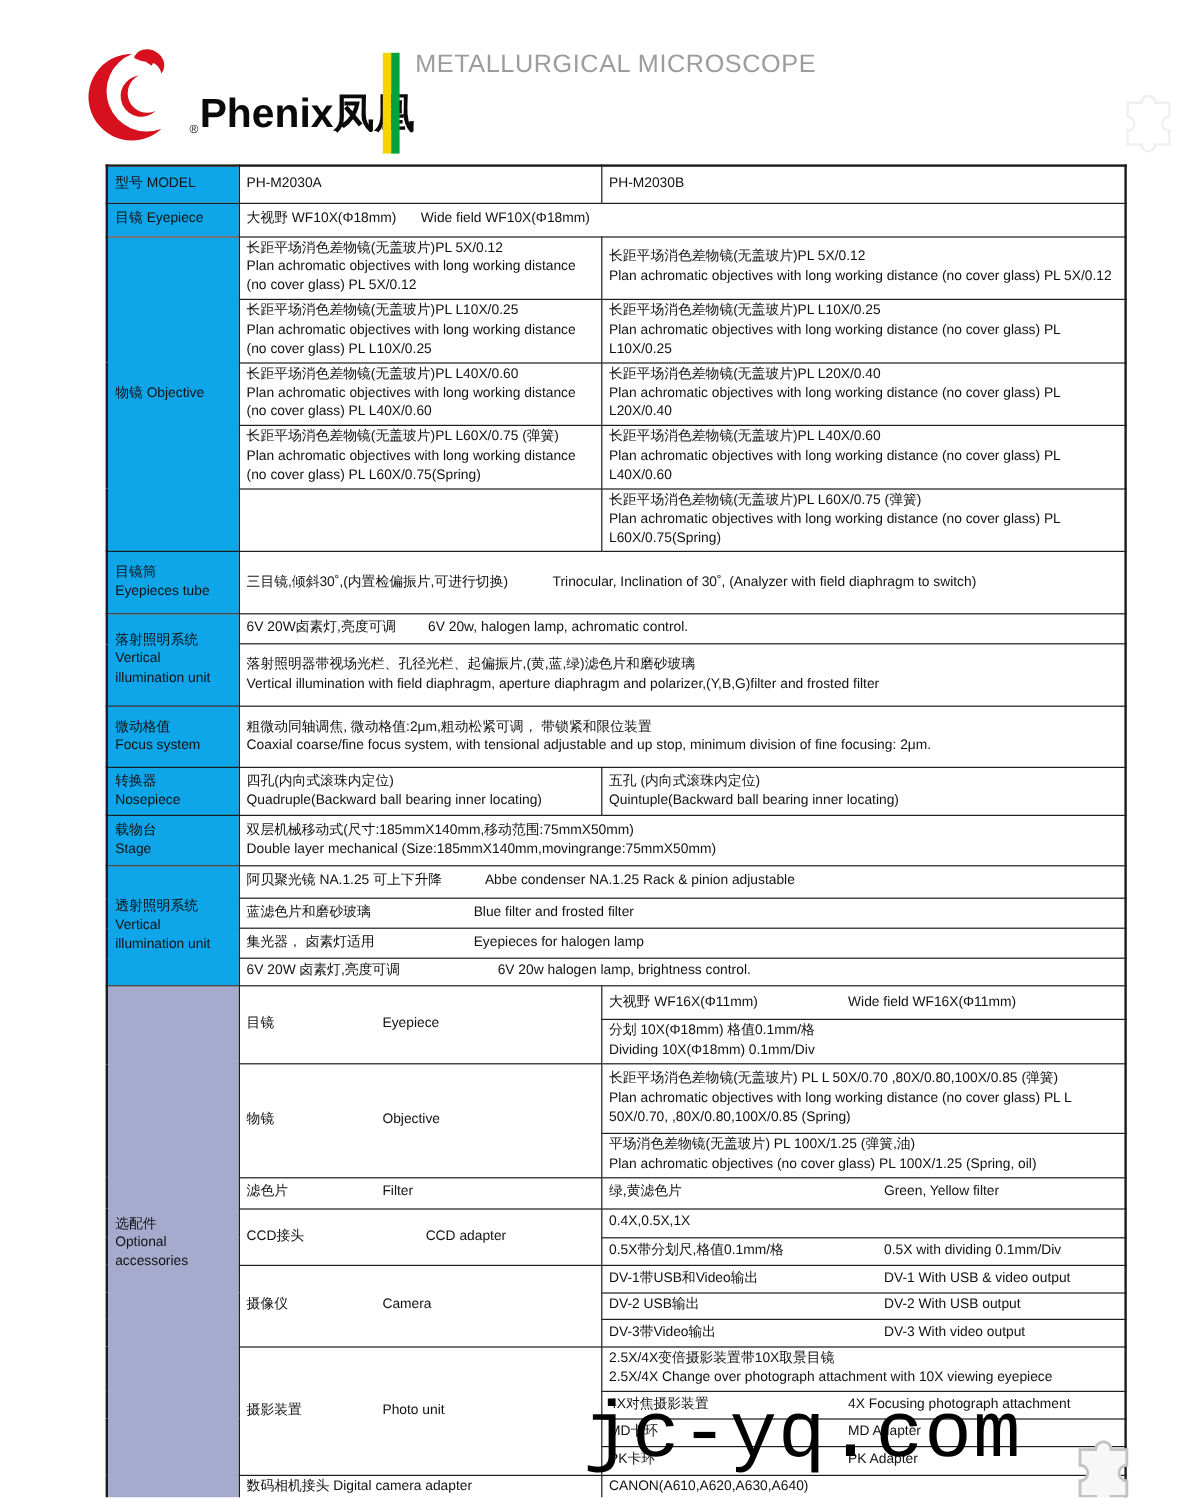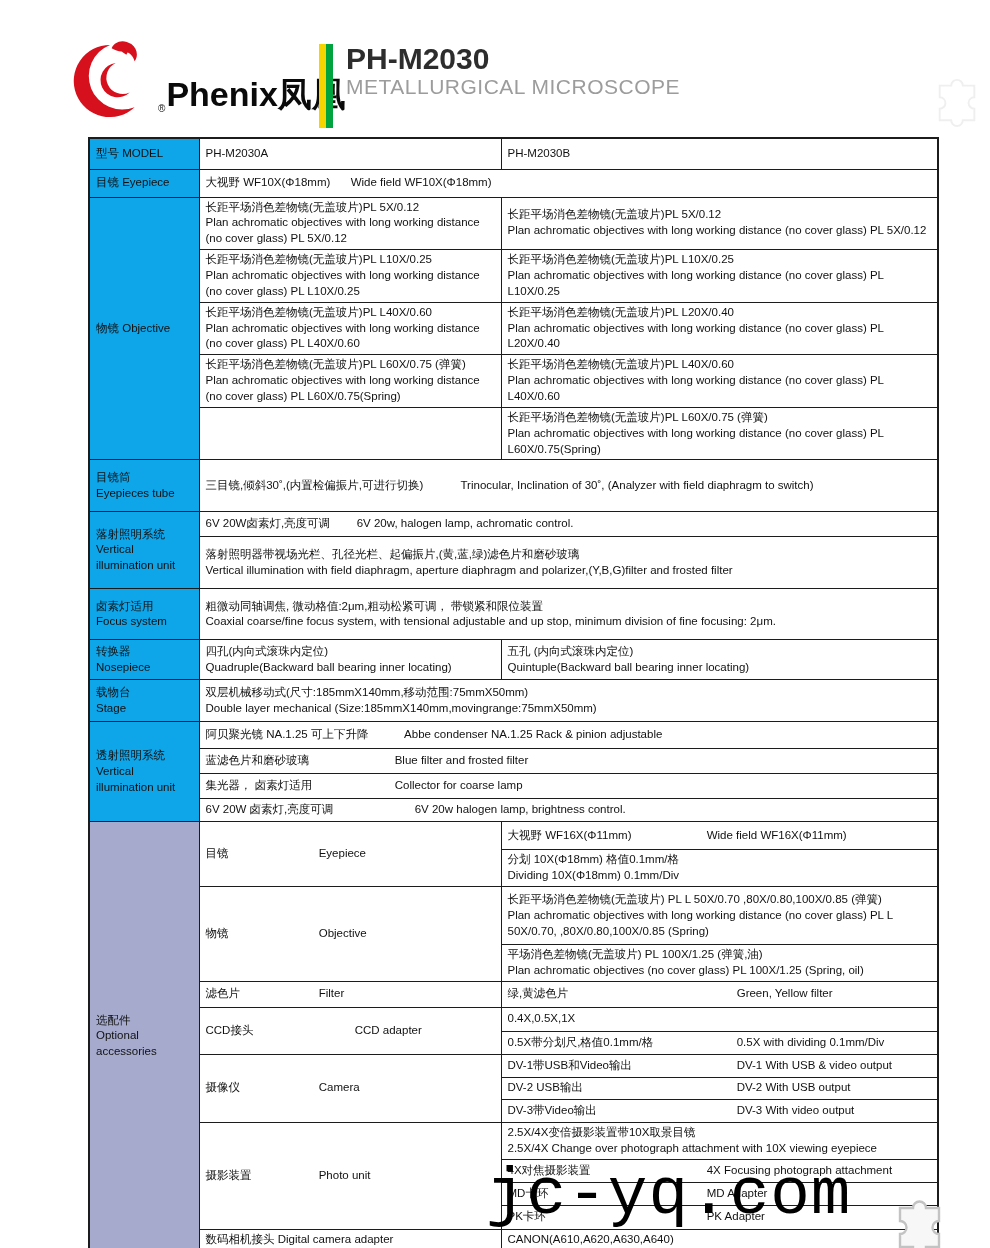--- a/index.html
+++ b/index.html
@@ -57,21 +57,20 @@
       <div class="brand-line">
         <span class="brand-reg">®</span>
         <span class="brand-txt">Phenix凤凰</span>
       </div>
     </div>
     <div class="bars">
       <div class="bar-y"></div>
       <div class="bar-g"></div>
     </div>
     <div class="titles">
-      <div class="t-model">PH-M2030</div>
       <div class="t-en">METALLURGICAL MICROSCOPE</div>
     </div>
     <svg class="pz-t" width="58" height="52" viewBox="0 0 60 54">
       <path d="M12,10 h12 a6,6 0 1,1 12,0 h12 v12 a6,6 0 1,0 0,12 v12 h-12 a6,6 0 1,1 -12,0 h-12 v-12 a6,6 0 1,0 0,-12 z" fill="none" stroke="#dcdcdc" stroke-width="2"></path>
     </svg>
   </div>
 
   <table class="spec">
     <colgroup>
         <col style="width:110px">
@@ -170,21 +169,21 @@
     </tr>
     <tr style="height:52px">
       <td colspan="2">
         <span class="ln">落射照明器带视场光栏、孔径光栏、起偏振片,(黄,蓝,绿)滤色片和磨砂玻璃</span>
         <span class="ln">Vertical illumination with field diaphragm, aperture diaphragm and polarizer,(Y,B,G)filter and frosted filter</span>
       </td>
     </tr>
 
     <tr style="height:51px">
       <td class="lab">
-        <span class="ln">卤素灯适用</span>
+        <span class="ln">微动格值</span>
         <span class="ln">Focus system</span>
       </td>
       <td colspan="2">
         <span class="ln">粗微动同轴调焦, 微动格值:2μm,粗动松紧可调， 带锁紧和限位装置</span>
         <span class="ln">Coaxial coarse/fine focus system, with tensional adjustable and up stop, minimum division of fine focusing: 2μm.</span>
       </td>
     </tr>
 
     <tr style="height:40px">
       <td class="lab">
@@ -225,21 +224,21 @@
     </tr>
     <tr style="height:25px">
       <td colspan="2">
         <span class="z" style="min-width:186px">蓝滤色片和磨砂玻璃</span>
         <span>Blue filter and frosted filter</span>
       </td>
     </tr>
     <tr style="height:25px">
       <td colspan="2">
         <span class="z" style="min-width:186px">集光器， 卤素灯适用</span>
-        <span>Collector for coarse lamp</span>
+        <span>Eyepieces for halogen lamp</span>
       </td>
     </tr>
     <tr style="height:23px">
       <td colspan="2">
         <span class="z" style="min-width:206px">6V 20W 卤素灯,亮度可调</span>
         <span>6V 20w halogen lamp, brightness control.</span>
       </td>
     </tr>
 
     <tr style="height:28px">

